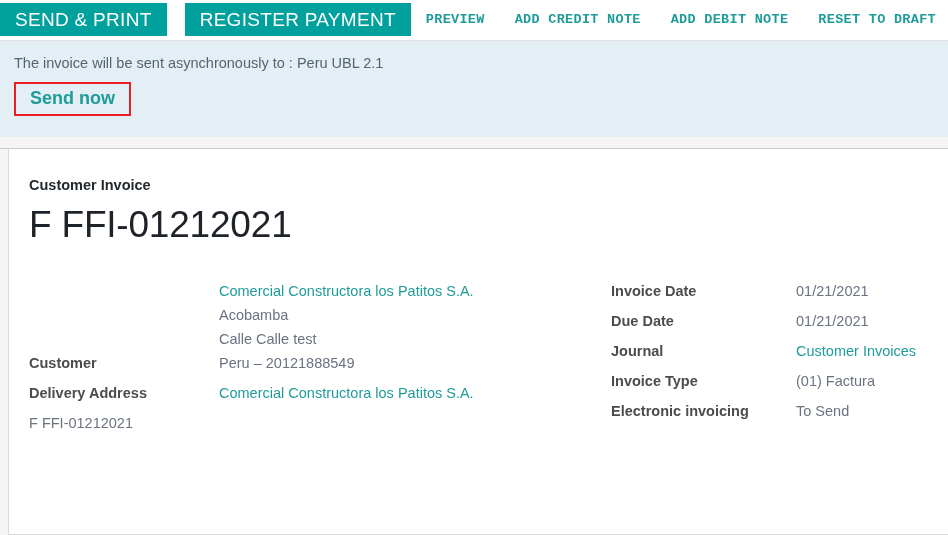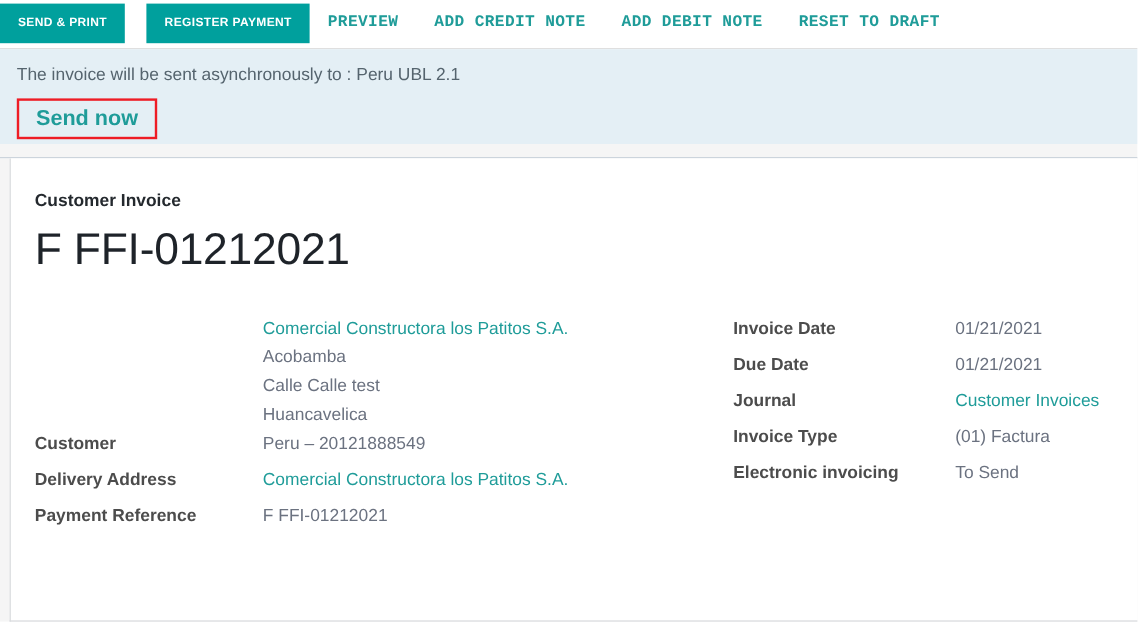--- a/index.html
+++ b/index.html
@@ -21,22 +21,22 @@
     height: 41px;
     background: #ffffff;
     display: flex;
     align-items: stretch;
     border-bottom: 1px solid #dfdfdf;
     box-sizing: border-box;
   }
   .btn-primary {
     background: #00a09d;
     color: #ffffff;
-    font-size: 10px;
-    font-weight: bold;
+    font-size: 19px;
+    font-weight: normal;
     letter-spacing: 0.3px;
     text-transform: uppercase;
     display: flex;
     align-items: center;
     padding: 0 15px;
     margin: 3px 0 4px 0;
     cursor: pointer;
     white-space: nowrap;
     border: 0;
     font-family: "Liberation Sans", sans-serif;
@@ -62,21 +62,21 @@
   }
   .btn-link:first-of-type {
     margin-left: 4px;
   }
 
   
   .alert {
     background: #e4eff5;
     padding: 13px 14px 14px 14px;
     box-sizing: border-box;
-    height: 79px;
+    height: 96px;
   }
   .alert-text {
     font-size: 14.5px;
     color: #55646e;
     line-height: 18px;
     margin: 0 0 10px 0;
   }
   .alert-action-wrap {
     display: inline-block;
     border: 2px solid #ee1c25;
@@ -206,32 +206,30 @@
     <div class="columns">
 
       <div class="col-left">
 
         <div class="field-row">
           <div class="field-label">Customer</div>
           <div class="addr-lines">
             <span class="link">Comercial Constructora los Patitos S.A.</span>
             <span>Acobamba</span>
             <span>Calle Calle test</span>
-            <span>Huancavelica</span>
             <span>Peru – 20121888549</span>
           </div>
         </div>
 
         <div class="field-row">
           <div class="field-label">Delivery Address</div>
           <div class="field-value link">Comercial Constructora los Patitos S.A.</div>
         </div>
 
         <div class="field-row">
-          <div class="field-label">Payment Reference</div>
           <div class="field-value">F FFI-01212021</div>
         </div>
 
 
       </div>
 
       <div class="col-right">
 
         <div class="field-row">
           <div class="field-label">Invoice Date</div>

